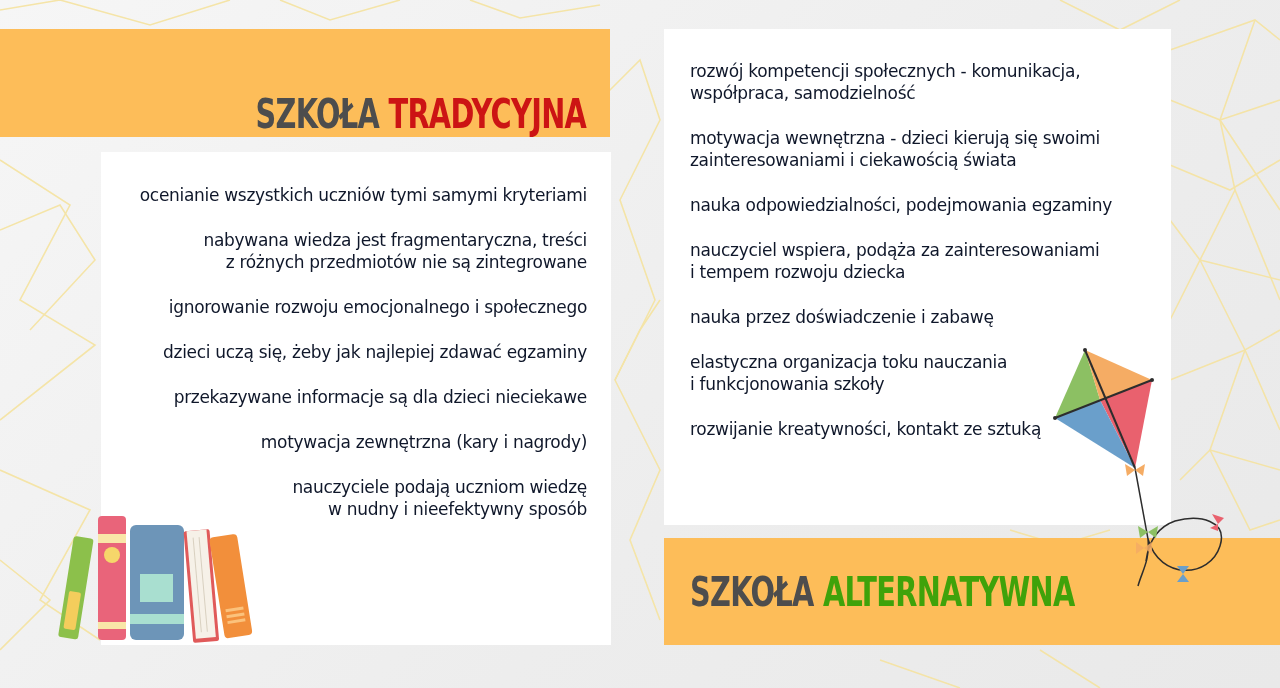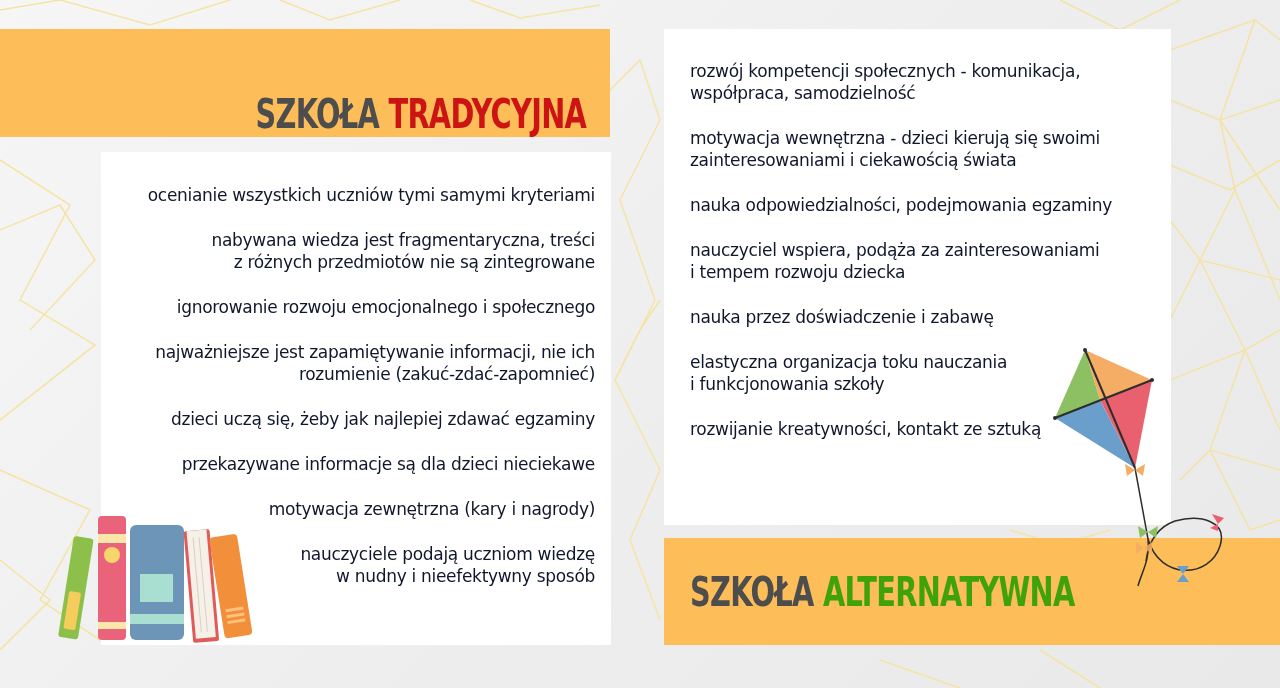--- a/index.html
+++ b/index.html
@@ -22,21 +22,21 @@
   }
   .banner-left .banner-title { transform-origin:right center; margin-right:24px; }
   .banner-right .banner-title { transform-origin:left center; margin-left:26px; }
   .t-grey { color:#4d4d4d; }
   .t-red { color:#cc1414; }
   .t-green { color:#3fa20a; }
   .panel { position:absolute; background:#ffffff; }
   .panel-left { left:101px; top:152px; width:510px; height:493px; }
   .panel-right { left:664px; top:29px; width:507px; height:496px; }
   .list { list-style:none; margin:0; padding:0; position:absolute; }
-  .panel-left .list { right:16px; top:32px; text-align:right; }
+  .panel-left .list { right:24px; top:32px; text-align:right; }
   .panel-right .list { left:26px; top:31px; text-align:left; }
   .list li {
     font-family: "DejaVu Sans", sans-serif; font-size:17px; line-height:22px;
     color:#0f172a; white-space:pre-line; letter-spacing:-0.3px;
   }
   .panel-left .list li { margin-bottom:23px; }
   .panel-right .list li { margin-bottom:23px; }
   .books { position:absolute; left:52px; top:512px; width:205px; height:135px; }
   .kite { position:absolute; left:1050px; top:346px; width:190px; height:250px; }
 </style>
@@ -78,22 +78,20 @@
     <span class="t-red">TRADYCYJNA</span>
   </div>
 </div>
 
 <div class="panel panel-left">
   <ul class="list">
     <li>ocenianie wszystkich uczniów tymi samymi kryteriami</li>
     <li>nabywana wiedza jest fragmentaryczna, treści
 z różnych przedmiotów nie są zintegrowane</li>
     <li>ignorowanie rozwoju emocjonalnego i społecznego</li>
-    <li>najważniejsze jest zapamiętywanie informacji, nie ich
-rozumienie (zakuć-zdać-zapomnieć)</li>
     <li>dzieci uczą się, żeby jak najlepiej zdawać egzaminy</li>
     <li>przekazywane informacje są dla dzieci nieciekawe</li>
     <li>motywacja zewnętrzna (kary i nagrody)</li>
     <li>nauczyciele podają uczniom wiedzę
 w nudny i nieefektywny sposób</li>
   </ul>
 </div>
 
 <svg class="books" viewBox="0 0 205 135" xmlns="http://www.w3.org/2000/svg">
 

